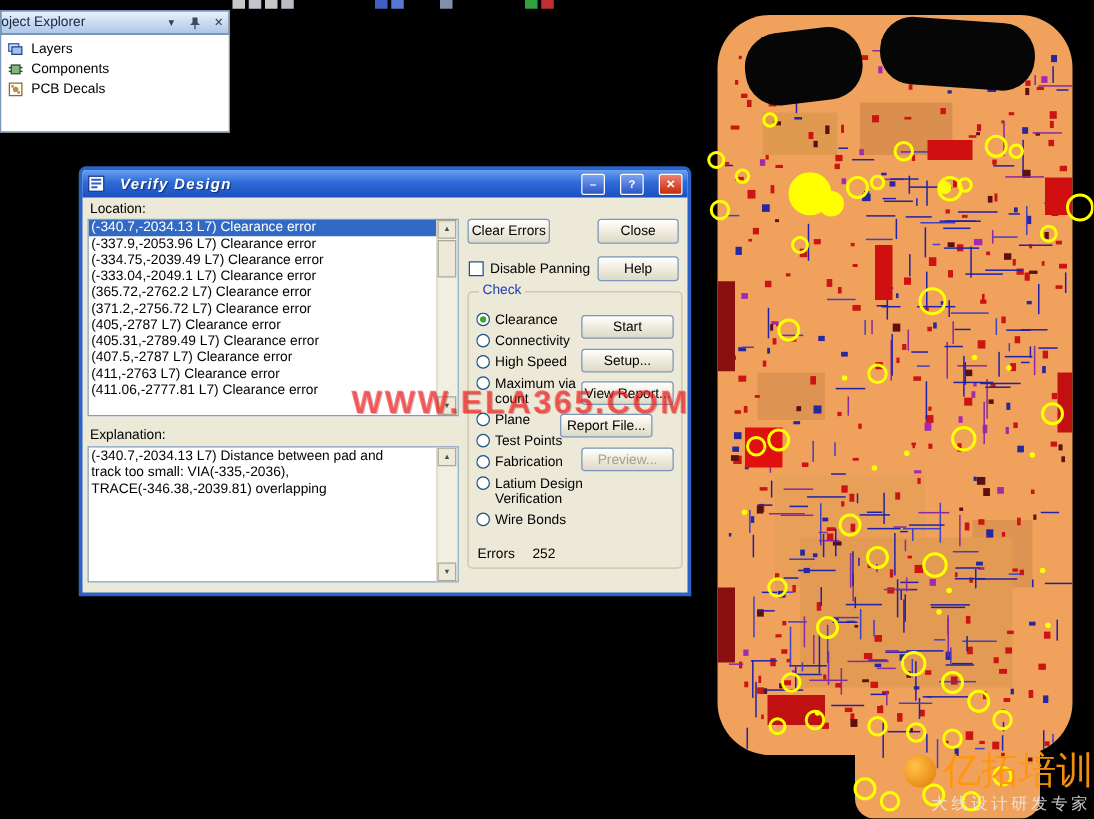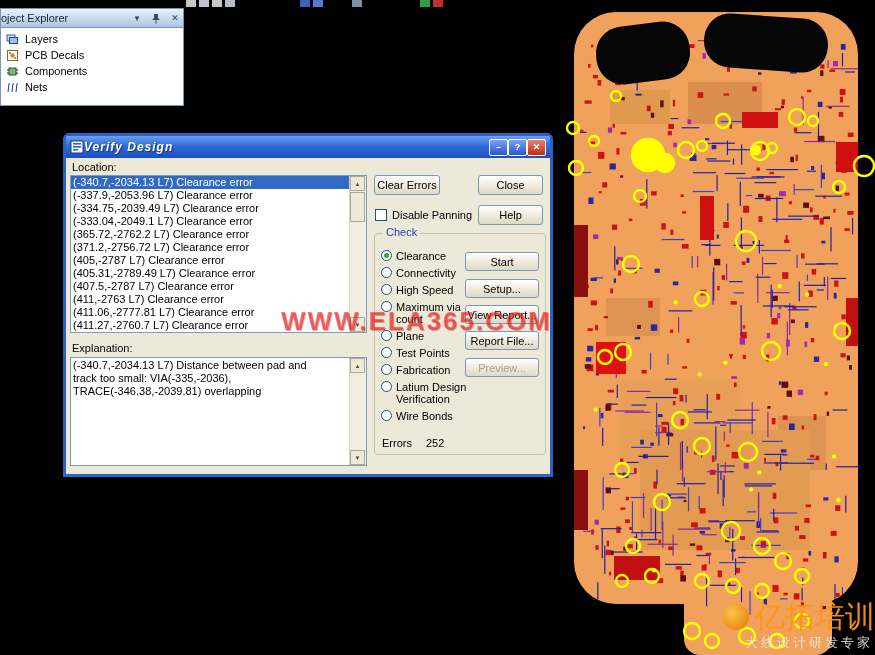--- a/index.html
+++ b/index.html
@@ -24,21 +24,21 @@
 
   
   #pcb-svg{position:absolute;left:556px;top:0;z-index:1;}
 
   
   .dialog{position:absolute;left:63px;top:133px;width:490px;height:344px;background:#ece9d8;
           border:3px solid #2a63c8;border-radius:6px 6px 0 0;box-sizing:border-box;
           box-shadow:3px 3px 8px rgba(0,0,0,.65);z-index:20;}
   .titlebar{position:absolute;left:0;top:0;right:0;height:22px;border-radius:3px 3px 0 0;
             background:linear-gradient(180deg,#6aa0ee 0%,#2f6bd8 45%,#1b4fc0 100%);
-            display:flex;align-items:center;padding:0 4px;gap:0;box-sizing:border-box;}
+            display:flex;align-items:center;padding:0 4px;gap:12px;box-sizing:border-box;}
   .title-icon{width:14px;height:14px;flex:none;}
   .title-text{flex:1;color:#fff;font-weight:bold;font-style:italic;font-size:12px;
               text-shadow:1px 1px 1px rgba(0,0,0,.45);letter-spacing:1px;}
   .tb-btn{width:17px;height:15px;border-radius:2px;border:1px solid #fff;flex:none;
           display:flex;align-items:center;justify-content:center;font-size:9px;font-weight:bold;
           color:#fff;background:linear-gradient(#7ba3f2,#2a56c8);}
   .tb-btn.close{background:linear-gradient(#f08070,#c62b08);}
 
   .dlg-label{position:absolute;font-size:11px;}
   .listbox{position:absolute;left:4px;top:39px;width:297px;height:158px;background:#fff;
@@ -738,47 +738,39 @@
             <svg width="13" height="13">
               <rect x="1" y="2" width="8" height="6" fill="#cfe2ff" stroke="#3355aa"></rect>
               <rect x="3.5" y="4.5" width="8" height="6" fill="#9fc0f0" stroke="#224488"></rect>
             </svg>
           </span>
           <span>Layers</span>
         </div>
         <div class="tree-item">
           <span class="tree-icon">
             <svg width="13" height="13">
-              <rect x="1.5" y="1.5" width="10" height="10" fill="none" stroke="#8a6a22"></rect>
-              <circle cx="6.5" cy="6.5" r="2.2" fill="#cc8833"></circle>
-              <rect x="3" y="3" width="2" height="2" fill="#cc8833"></rect>
-              <rect x="8" y="8" width="2" height="2" fill="#cc8833"></rect>
-            </svg>
-          </span>
-          <span>PCB Decals</span>
-        </div>
-        <div class="tree-item">
-          <span class="tree-icon">
-            <svg width="13" height="13">
               <rect x="3" y="3" width="7" height="7" fill="#86b286" stroke="#225522"></rect>
               <rect x="1" y="4.5" width="2" height="1.2" fill="#225522"></rect>
               <rect x="10" y="4.5" width="2" height="1.2" fill="#225522"></rect>
               <rect x="1" y="7.5" width="2" height="1.2" fill="#225522"></rect>
               <rect x="10" y="7.5" width="2" height="1.2" fill="#225522"></rect>
             </svg>
           </span>
           <span>Components</span>
         </div>
         <div class="tree-item">
           <span class="tree-icon">
             <svg width="13" height="13">
-              <path d="M2 11 C3 6 2 4 3.5 2 M6 11 C7 6 6 4 7.5 2 M10 11 C11 6 10 4 11.5 2" stroke="#2244cc" fill="none" stroke-width="1.1"></path>
+              <rect x="1.5" y="1.5" width="10" height="10" fill="none" stroke="#8a6a22"></rect>
+              <circle cx="6.5" cy="6.5" r="2.2" fill="#cc8833"></circle>
+              <rect x="3" y="3" width="2" height="2" fill="#cc8833"></rect>
+              <rect x="8" y="8" width="2" height="2" fill="#cc8833"></rect>
             </svg>
           </span>
-          <span>Nets</span>
+          <span>PCB Decals</span>
         </div>
       </div>
   </div>
   <div class="pexp-edge"></div>
 
   <div class="dialog">
     <div class="titlebar">
       <span class="title-icon">
         <svg width="14" height="14" viewBox="0 0 14 14">
             <rect x="1" y="1" width="12" height="12" fill="#fff" stroke="#1a3a8a"></rect>
@@ -801,21 +793,20 @@
           <div class="list-row">(-337.9,-2053.96 L7) Clearance error</div>
           <div class="list-row">(-334.75,-2039.49 L7) Clearance error</div>
           <div class="list-row">(-333.04,-2049.1 L7) Clearance error</div>
           <div class="list-row">(365.72,-2762.2 L7) Clearance error</div>
           <div class="list-row">(371.2,-2756.72 L7) Clearance error</div>
           <div class="list-row">(405,-2787 L7) Clearance error</div>
           <div class="list-row">(405.31,-2789.49 L7) Clearance error</div>
           <div class="list-row">(407.5,-2787 L7) Clearance error</div>
           <div class="list-row">(411,-2763 L7) Clearance error</div>
           <div class="list-row">(411.06,-2777.81 L7) Clearance error</div>
-          <div class="list-row">(411.27,-2760.7 L7) Clearance error</div>
         </div>
       <div class="vscroll">
         <div class="sbtn up">▲</div>
         <div class="sthumb"></div>
         <div class="sbtn down">▼</div>
       </div>
     </div>
 
     <div class="btn" style="left:308px;top:39px;width:66px;">Clear Errors</div>
     <div class="btn" style="left:412px;top:39px;width:65px;">Close</div>
@@ -867,21 +858,21 @@
           </div>
         </div>
       <div class="errors-row">
         <span>Errors</span>
         <span>252</span>
       </div>
     </div>
     <div class="btn" style="left:399px;top:116px;width:74px;height:19px;">Start</div>
     <div class="btn" style="left:399px;top:143px;width:74px;height:19px;">Setup...</div>
     <div class="btn" style="left:399px;top:169px;width:74px;height:19px;">View Report...</div>
-    <div class="btn" style="left:399px;top:195px;width:74px;height:19px;">Report File...</div>
+    <div class="btn" style="left:382px;top:195px;width:74px;height:19px;">Report File...</div>
     <div class="btn disabled" style="left:399px;top:222px;width:74px;height:19px;">Preview...</div>
 
     <span class="dlg-label" style="left:6px;top:206px;">Explanation:</span>
 
     <div class="expbox">
       <div class="exp-text">(-340.7,-2034.13 L7) Distance between pad and
 track too small: VIA(-335,-2036),
 TRACE(-346.38,-2039.81) overlapping</div>
       <div class="vscroll">
         <div class="sbtn up">▲</div>

